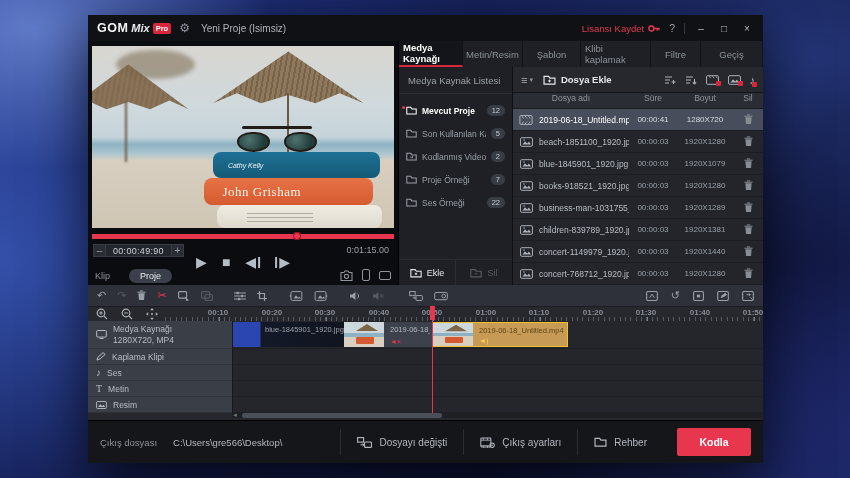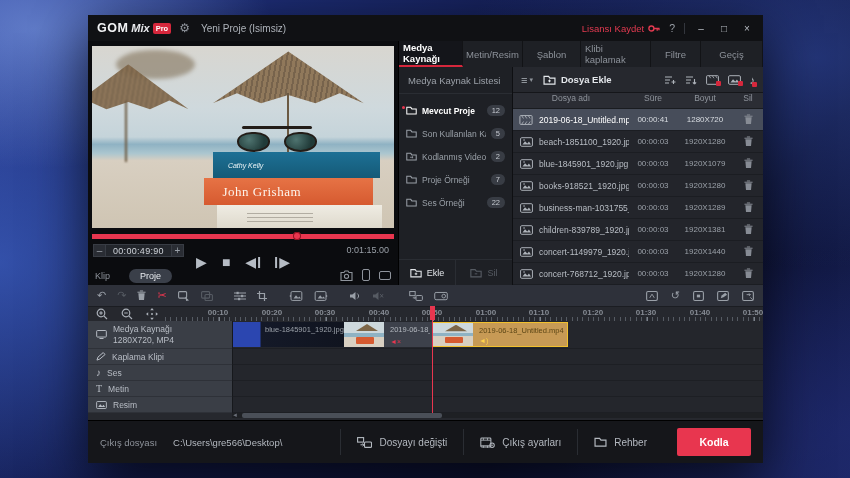--- a/index.html
+++ b/index.html
@@ -44,21 +44,21 @@
     background:linear-gradient(#d8d6d0 0%,#cfd9dd 34%,#c5d4da 50%,#8fb2c3 54%,#abc6cf 59%,#d8cfc1 63%,#cfc5b3 100%); }
   .umb-canopy { position:absolute; background:repeating-linear-gradient(100deg,#8a7050 0 3px,#6f5940 3px 5px);
     clip-path:polygon(50% 0,100% 62%,84% 50%,68% 62%,50% 52%,32% 62%,16% 50%,0 62%); opacity:.92; }
   .umb-big { left:40%; top:3%; width:50%; height:46%; }
   .umb-small { left:-8%; top:10%; width:40%; height:40%; filter:blur(1px); }
   .umb-pole { position:absolute; width:2px; background:#6b5942; }
   .pole-big { left:64.5%; top:26%; height:52%; }
   .pole-small { left:11%; top:30%; height:34%; filter:blur(1px); }
   .palm { position:absolute; left:8%; top:2%; width:26%; height:16%; background:#7b6a50; opacity:.55; filter:blur(2px); border-radius:50%; }
   .books { position:absolute; right:4%; bottom:0; width:60%; height:52%; }
-  .book { position:absolute; border-radius:0; }
+  .book { position:absolute; border-radius:8px; }
   .book-white { bottom:0; left:9%; right:0; height:24%; background:linear-gradient(#efece3,#ded9cc); }
   .book-white .spine-lines { position:absolute; left:18%; top:28%; width:40%; height:44%;
      background:repeating-linear-gradient(0deg,#9a958a 0 1px,transparent 1px 4px); opacity:.7; }
   .book-orange { bottom:24%; left:2%; right:5%; height:29%; background:linear-gradient(#e67345,#d65a30);
      color:#fdf4ec; font-family:"Liberation Serif",serif; font-size:13px; display:flex; align-items:center; padding-left:10%; letter-spacing:.5px; }
   .book-blue { bottom:53%; left:7%; right:1%; height:27%; background:linear-gradient(#1d7095,#155a77);
      color:#eef6f8; font-size:7px; font-style:italic; display:flex; align-items:center; padding-left:8%; }
   .sunglasses { position:absolute; bottom:80%; left:18%; width:48%; height:30%; }
   .lens { position:absolute; bottom:0; width:38%; height:72%; background:radial-gradient(circle at 35% 35%,#4f7470,#213b39 70%);
      border:2px solid #231d18; border-radius:45% 45% 50% 50%; }

